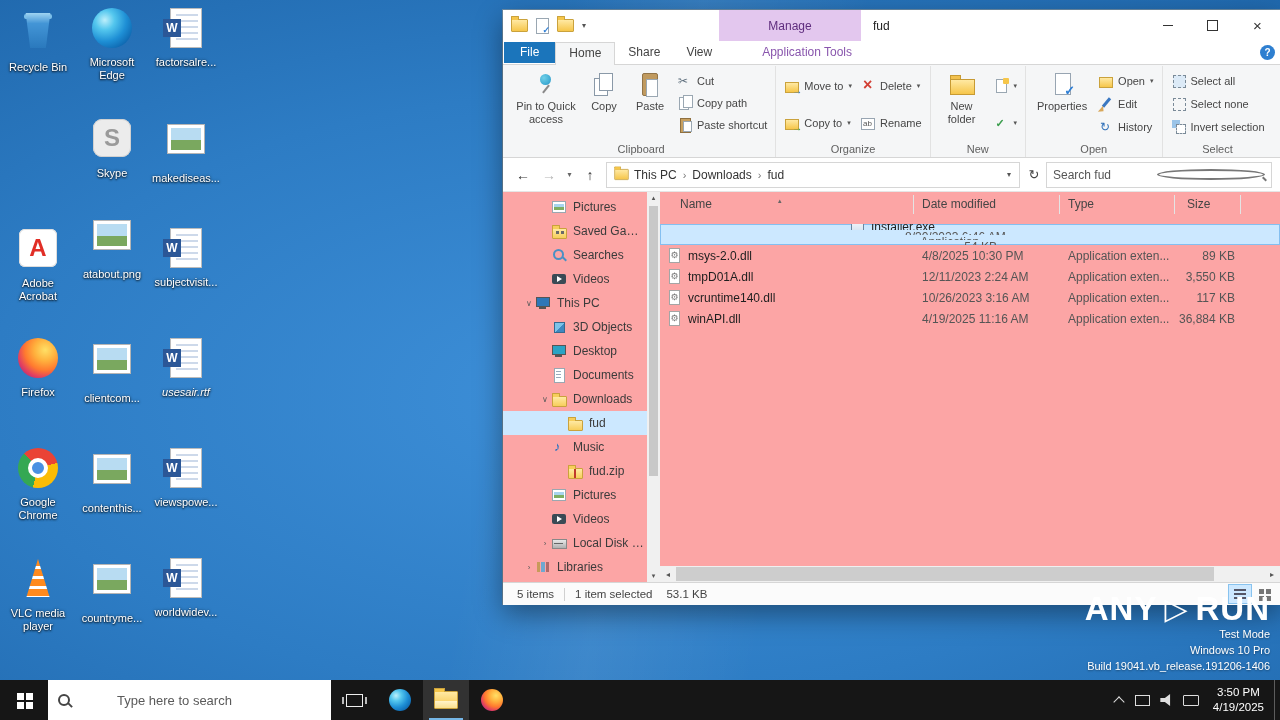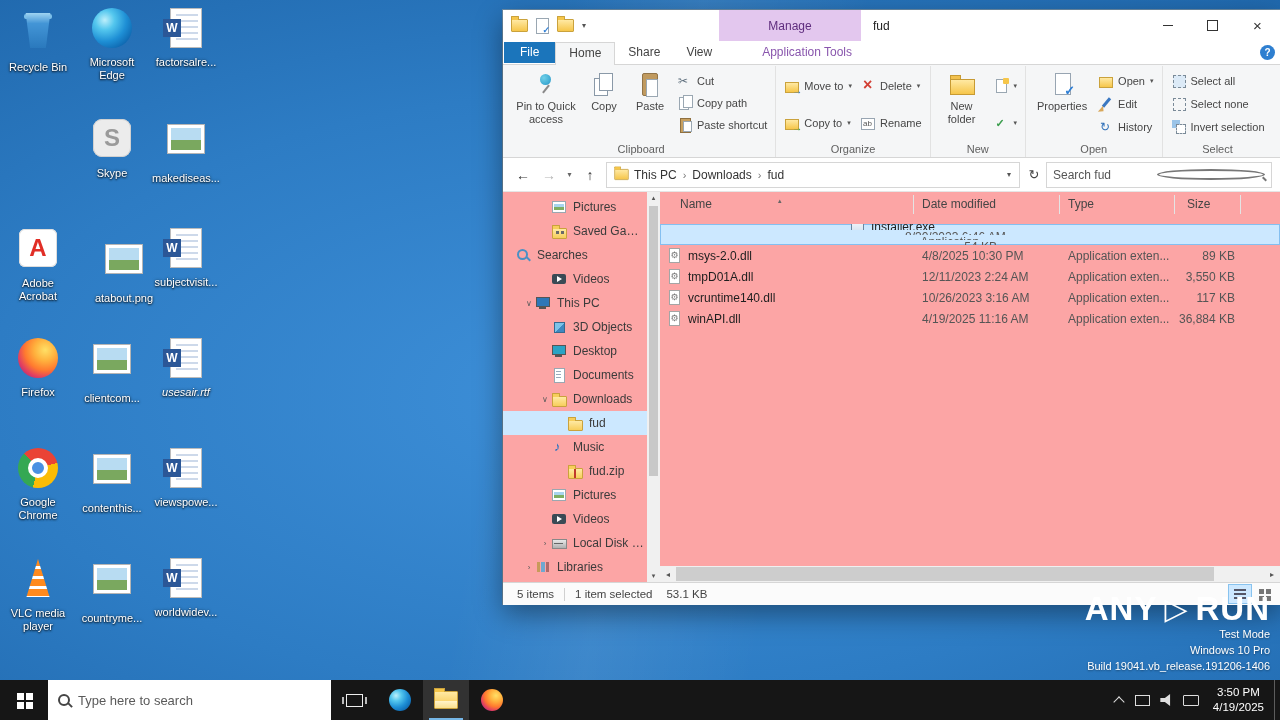--- a/index.html
+++ b/index.html
@@ -213,21 +213,21 @@
   .play-icon::before{content:"\25b7";font-weight:normal;font-size:30px;}
   .wm-line{font-size:11px;line-height:16px;text-shadow:0 1px 2px rgba(0,0,0,.4);}
 
   
   .taskbar{position:absolute;left:0;right:0;bottom:0;height:40px;background:#161616;display:flex;align-items:stretch;z-index:10;}
   .start{width:48px;display:flex;align-items:center;justify-content:center;}
   .win-logo{width:7px;height:7px;background:#fff;box-shadow:9px 0 0 #fff,0 9px 0 #fff,9px 9px 0 #fff;margin:-8px 8px 0 0;}
   .tsearch{width:283px;background:#fff;display:flex;align-items:center;gap:8px;padding:0 10px;box-sizing:border-box;}
   .tmag{width:8px;height:8px;border:2px solid #444;border-radius:50%;position:relative;flex:0 0 auto;}
   .tmag::after{content:"";position:absolute;width:6px;height:2px;background:#444;transform:rotate(45deg);right:-5px;bottom:-2px;}
-  .tsearch-text{font-size:13px;color:#5a5a5a;}
+  .tsearch-text{font-size:13px;color:#5a5a5a;margin-left:39px;}
   .tbtn{width:46px;display:flex;align-items:center;justify-content:center;position:relative;}
   .tbtn.active{background:rgba(255,255,255,.12);}
   .tbtn.active::after{content:"";position:absolute;left:6px;right:6px;bottom:0;height:2px;background:#75b6e7;}
   .tv-icon{width:15px;height:11px;border:1.5px solid #eee;position:relative;}
   .tv-icon::before{content:"";position:absolute;left:-5px;top:2px;width:2px;height:7px;background:#bbb;}
   .tv-icon::after{content:"";position:absolute;right:-5px;top:2px;width:2px;height:7px;background:#bbb;}
   .edge-mini{width:22px;height:22px;border-radius:50%;background:radial-gradient(circle at 32% 30%, #bdeffb 0%, #54c7ee 25%, #1e8fd5 55%, #0b5fa8 85%);}
   .fe-mini{width:22px;height:16px;position:relative;background:linear-gradient(#ffe9a3,#f6c64a);border:1px solid #caa23c;border-radius:1px;}
   .fe-mini::before{content:"";position:absolute;left:-1px;top:-4px;width:9px;height:3px;background:#f6c64a;border:1px solid #caa23c;border-bottom:none;}
   .fe-mini::after{content:"";position:absolute;left:0;right:0;bottom:0;height:7px;background:linear-gradient(#fff3c9,#fbe08e);}
@@ -281,21 +281,21 @@
           <i></i>
         </div>
         <div class="dicon-label">Microsoft Edge</div>
       </div>
       <div class="dicon" style="left: 76px; top: 116px;">
         <div class="dicon-img ic-skype">
           <i></i>
         </div>
         <div class="dicon-label">Skype</div>
       </div>
-      <div class="dicon" style="left: 76px; top: 236px; margin-left: 12px;">
+      <div class="dicon" style="left: 76px; top: 212px;">
         <div class="dicon-img ic-image">
           <i></i>
         </div>
         <div class="dicon-label">atabout.png</div>
       </div>
       <div class="dicon" style="left: 76px; top: 336px;">
         <div class="dicon-img ic-image">
           <i></i>
         </div>
         <div class="dicon-label">clientcom...</div>
@@ -541,21 +541,21 @@
               </span>
               <span class="slabel">Pictures</span>
             </div>
             <div class="srow" style="padding-left: 36px;">
               <span class="chev"></span>
               <span class="nico games">
                 <i></i>
               </span>
               <span class="slabel">Saved Games</span>
             </div>
-            <div class="srow" style="">
+            <div class="srow" style="padding-left: 36px;">
               <span class="chev"></span>
               <span class="nico searches">
                 <i></i>
               </span>
               <span class="slabel">Searches</span>
             </div>
             <div class="srow" style="padding-left: 36px;">
               <span class="chev"></span>
               <span class="nico videos">
                 <i></i>

